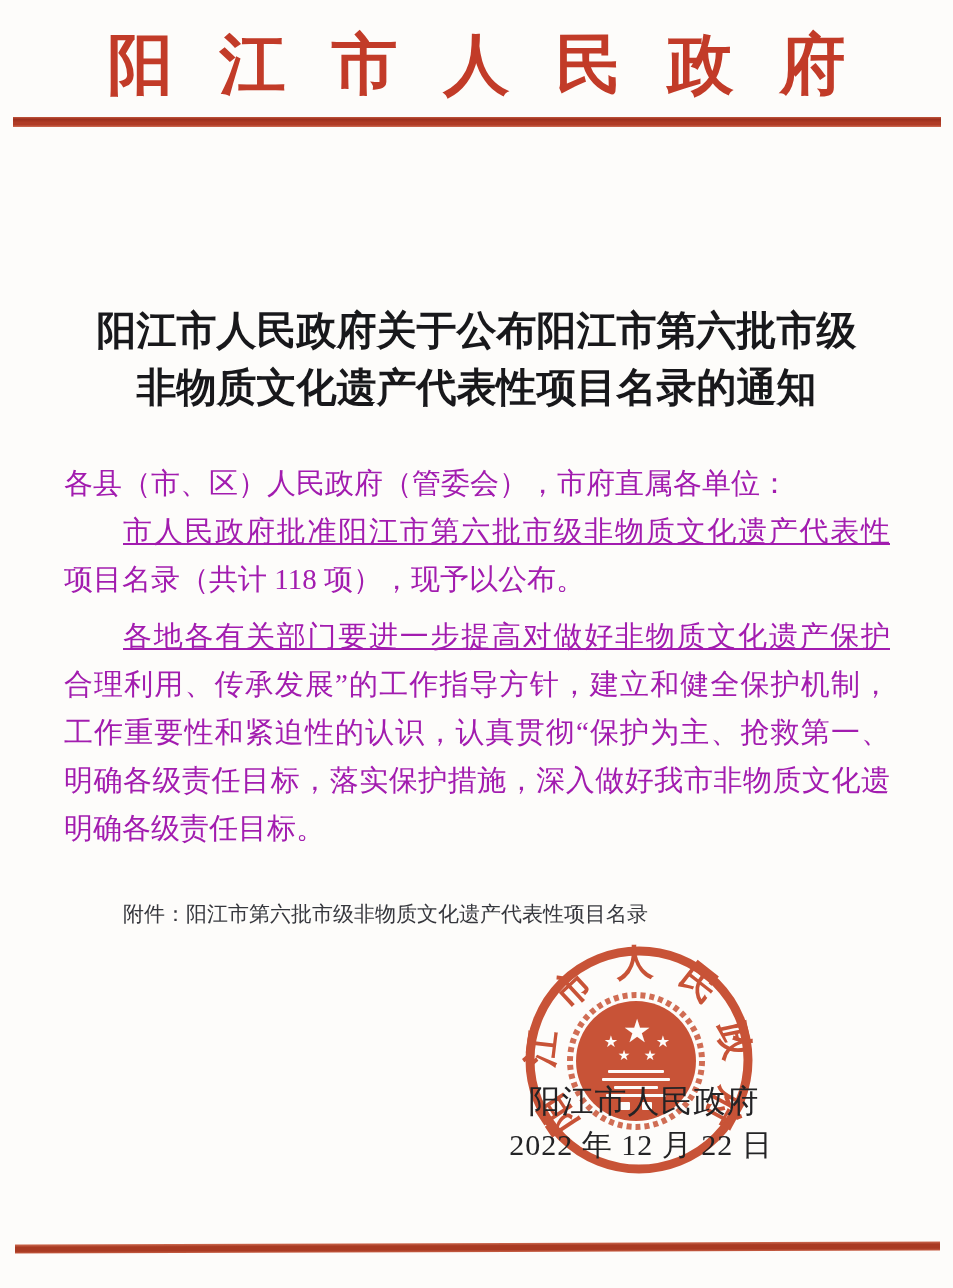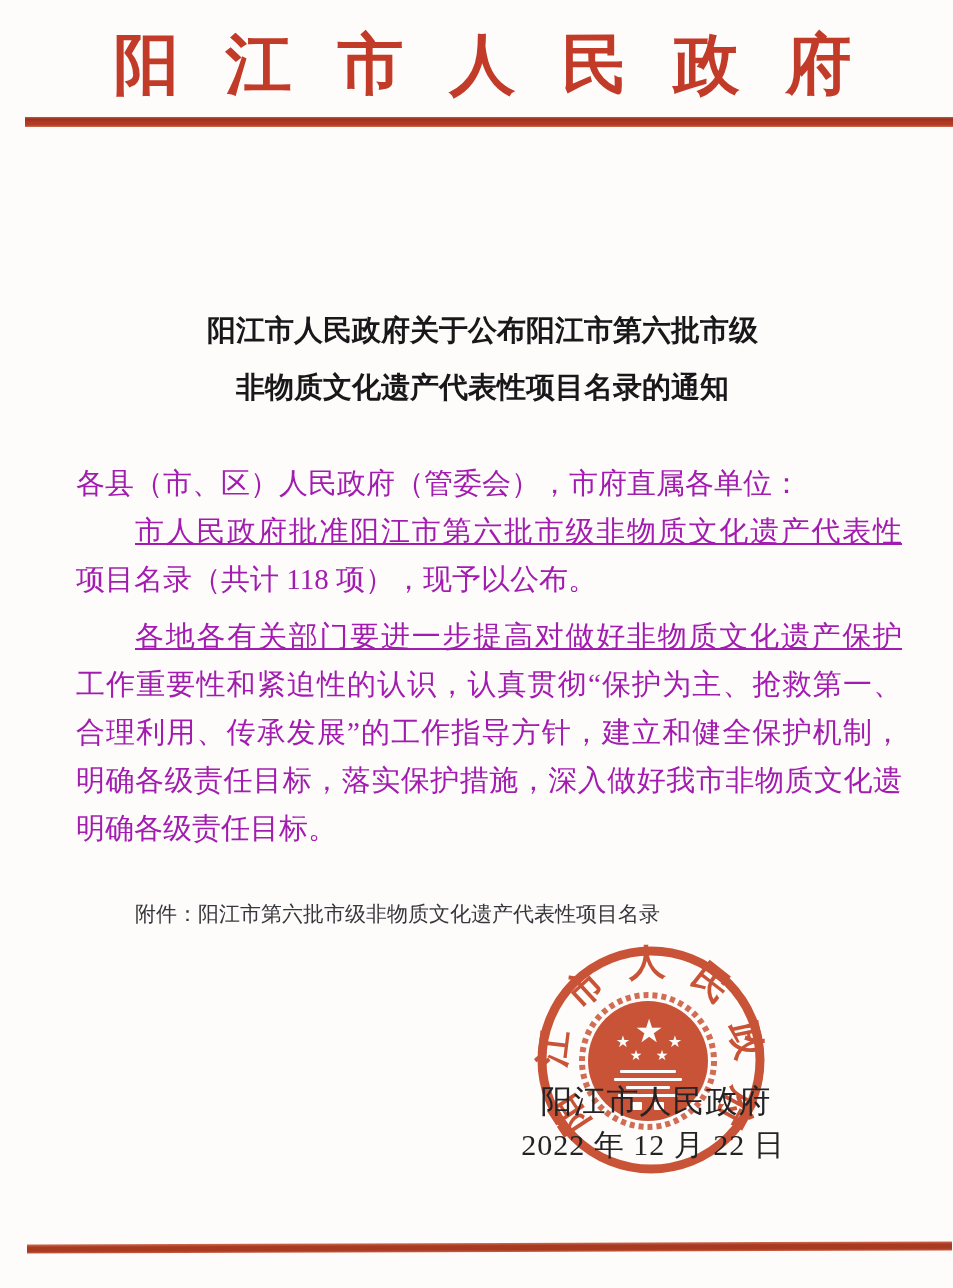--- a/index.html
+++ b/index.html
@@ -3,21 +3,21 @@
 <meta charset="utf-8">
 <style>
   html, body { margin: 0; padding: 0; }
   body {
     width: 953px; height: 1288px;
     background: #fdfcfa;
     font-family: "Liberation Serif", "DejaVu Serif", serif;
     position: relative;
     overflow: hidden;
   }
-  .page { position: absolute; inset: 0; margin-left: 12px; }
+  .page { position: absolute; inset: 0; }
 
   
   .letterhead {
     position: absolute; top: 20px; left: 0; right: 0;
     text-align: center;
     font-size: 66px; font-weight: bold;
     color: #c23b28;
     letter-spacing: 46px; padding-left: 46px;
     white-space: nowrap;
   }
@@ -28,21 +28,21 @@
   .doc-number {
     position: absolute; top: 152px; right: 72px;
     font-size: 29px; color: #3f424c;
     letter-spacing: 2px; white-space: nowrap;
   }
 
   
   .title {
     position: absolute; top: 302px; left: 0; right: 0;
     text-align: center; color: #18181b;
-    font-size: 29px; line-height: 57px; font-weight: bold;
+    font-size: 40px; line-height: 57px; font-weight: bold;
   }
 
   
   .body-text {
     position: absolute; left: 64px; top: 459px; width: 826px;
     color: #a21caf; font-size: 29px;
   }
   .bline { line-height: 48px; height: 48px; white-space: nowrap; }
   .bline.fill { text-align: justify; text-align-last: justify; white-space: normal; }
   .bline.indent { padding-left: 59px; text-decoration: underline; }
@@ -90,22 +90,22 @@
   <div class="title">
     <div>阳江市人民政府关于公布阳江市第六批市级</div>
     <div>非物质文化遗产代表性项目名录的通知</div>
   </div>
 
   <div class="body-text">
     <div class="bline">各县（市、区）人民政府（管委会），市府直属各单位：</div>
     <div class="bline indent fill">市人民政府批准阳江市第六批市级非物质文化遗产代表性</div>
     <div class="bline">项目名录（共计 118 项），现予以公布。</div>
     <div class="bline indent fill para-gap">各地各有关部门要进一步提高对做好非物质文化遗产保护</div>
+    <div class="bline fill">合理利用、传承发展”的工作指导方针，建立和健全保护机制，</div>
     <div class="bline fill">工作重要性和紧迫性的认识，认真贯彻“保护为主、抢救第一、</div>
-    <div class="bline fill">合理利用、传承发展”的工作指导方针，建立和健全保护机制，</div>
     <div class="bline fill">明确各级责任目标，落实保护措施，深入做好我市非物质文化遗</div>
     <div class="bline">明确各级责任目标。</div>
   </div>
 
   <div class="attachment">附件：阳江市第六批市级非物质文化遗产代表性项目名录</div>
 
   <svg class="seal" viewBox="0 0 252 240" xmlns="http://www.w3.org/2000/svg">
 
     <circle cx="125" cy="118" r="109" fill="none" stroke="#c64b2d" stroke-width="9"></circle>
 

